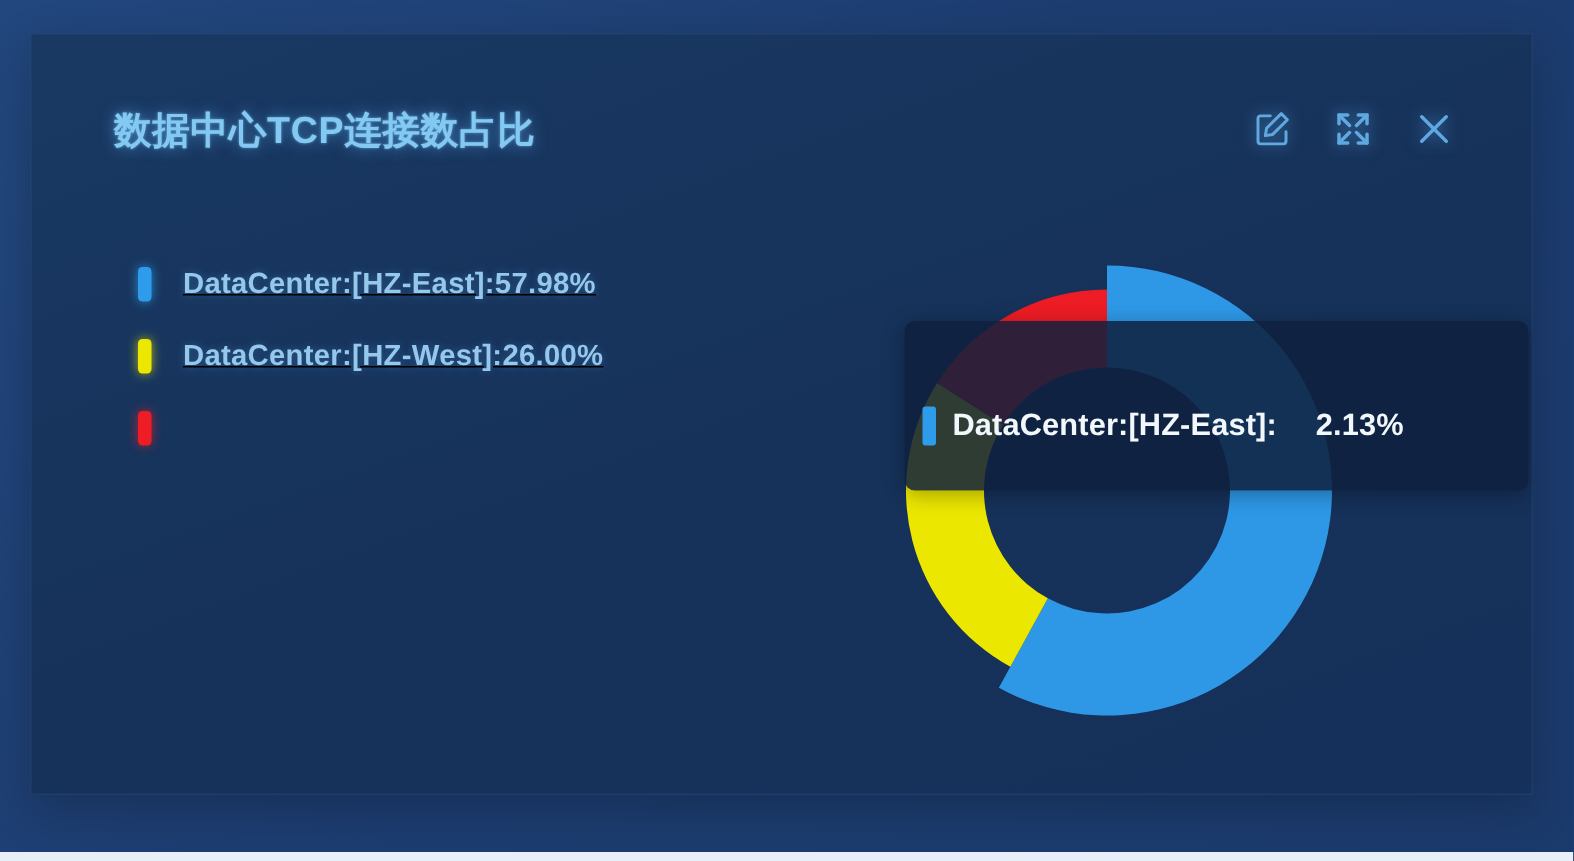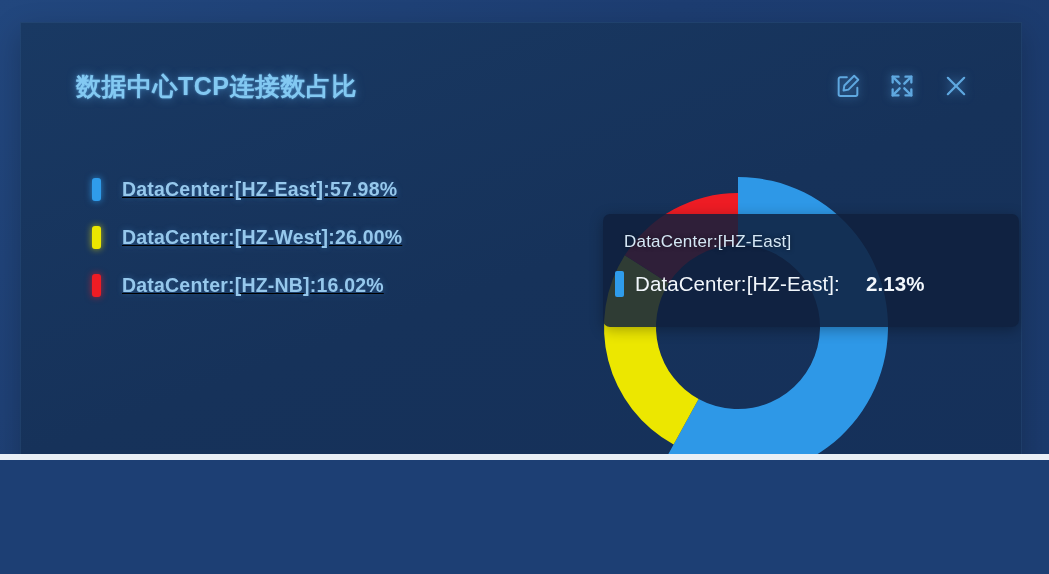--- a/index.html
+++ b/index.html
@@ -11,21 +11,21 @@
     width: 1049px;
     height: 574px;
     overflow: hidden;
     font-family: "Liberation Sans", "DejaVu Sans", sans-serif;
   }
 
   
   #page {
     position: relative;
     width: 1049px;
-    height: 460px;
+    height: 574px;
     background: linear-gradient(135deg, #22477e 0%, #1d3d71 45%, #1b3a6c 100%);
     overflow: hidden;
   }
   #page::after {
     content: "";
     position: absolute;
     left: 0; right: 0; bottom: 0;
     height: 6px;
     background: #e9eff6;
   }
@@ -151,21 +151,21 @@
   }
   #tooltip-marker {
     width: 9px;
     height: 26px;
     border-radius: 2px;
     flex: 0 0 auto;
     margin-right: 11px;
   }
   #tooltip-name {
     font-size: 20.5px;
-    font-weight: normal;
+    font-weight: bold;
     color: #f2f7fc;
     letter-spacing: 0.1px;
   }
   #tooltip-value {
     font-size: 20.5px;
     font-weight: bold;
     color: #f2f7fc;
     margin-left: 26px;
     letter-spacing: 0.1px;
   }
@@ -220,35 +220,33 @@
         <span class="legend-label">DataCenter:[HZ-East]:57.98%</span>
       </div>
 
       <div class="legend-row">
         <span class="legend-marker" style="background:#ece700; box-shadow:0 0 7px rgba(236,231,0,0.7);"></span>
         <span class="legend-label">DataCenter:[HZ-West]:26.00%</span>
       </div>
 
       <div class="legend-row">
         <span class="legend-marker" style="background:#ee1c24; box-shadow:0 0 7px rgba(238,28,36,0.7);"></span>
-        <span class="legend-label">DataCenter:[HZ-NB]:16.02%</span>
       </div>
 
     </div>
 
     <div id="chart-wrap">
       <svg id="donut" width="460" height="400" viewBox="0 0 460 400">
           <path d="M 198 51 A 150 150 0 1 1 125.90218581557878 332.5367066252941 L 158.58652824584973 272.90673295516075 A 82 82 0 1 0 198 119 Z" fill="#2f9ceb" opacity="0.97"></path>
           <path d="M 133.5926193285837 318.5061245852627 A 134 134 0 0 1 84.76991980376593 129.3414419712872 L 128.70995092469258 157.14924060929513 A 82 82 0 0 0 158.58652824584973 272.90673295516075 Z" fill="#ece700"></path>
           <path d="M 84.76991980376593 129.3414419712872 A 134 134 0 0 1 198.00000000000009 67 L 198.00000000000006 119 A 82 82 0 0 0 128.70995092469258 157.14924060929513 Z" fill="#ee1c24"></path>
         </svg>
     </div>
 
     <div id="tooltip">
-      <div id="tooltip-title">DataCenter:[HZ-East]</div>
       <div id="tooltip-row">
         <span id="tooltip-marker" style="background:#2f9ceb;"></span>
         <span id="tooltip-name">DataCenter:[HZ-East]:</span>
         <span id="tooltip-value">2.13%</span>
       </div>
     </div>
 
   </div>
 </div>
 

